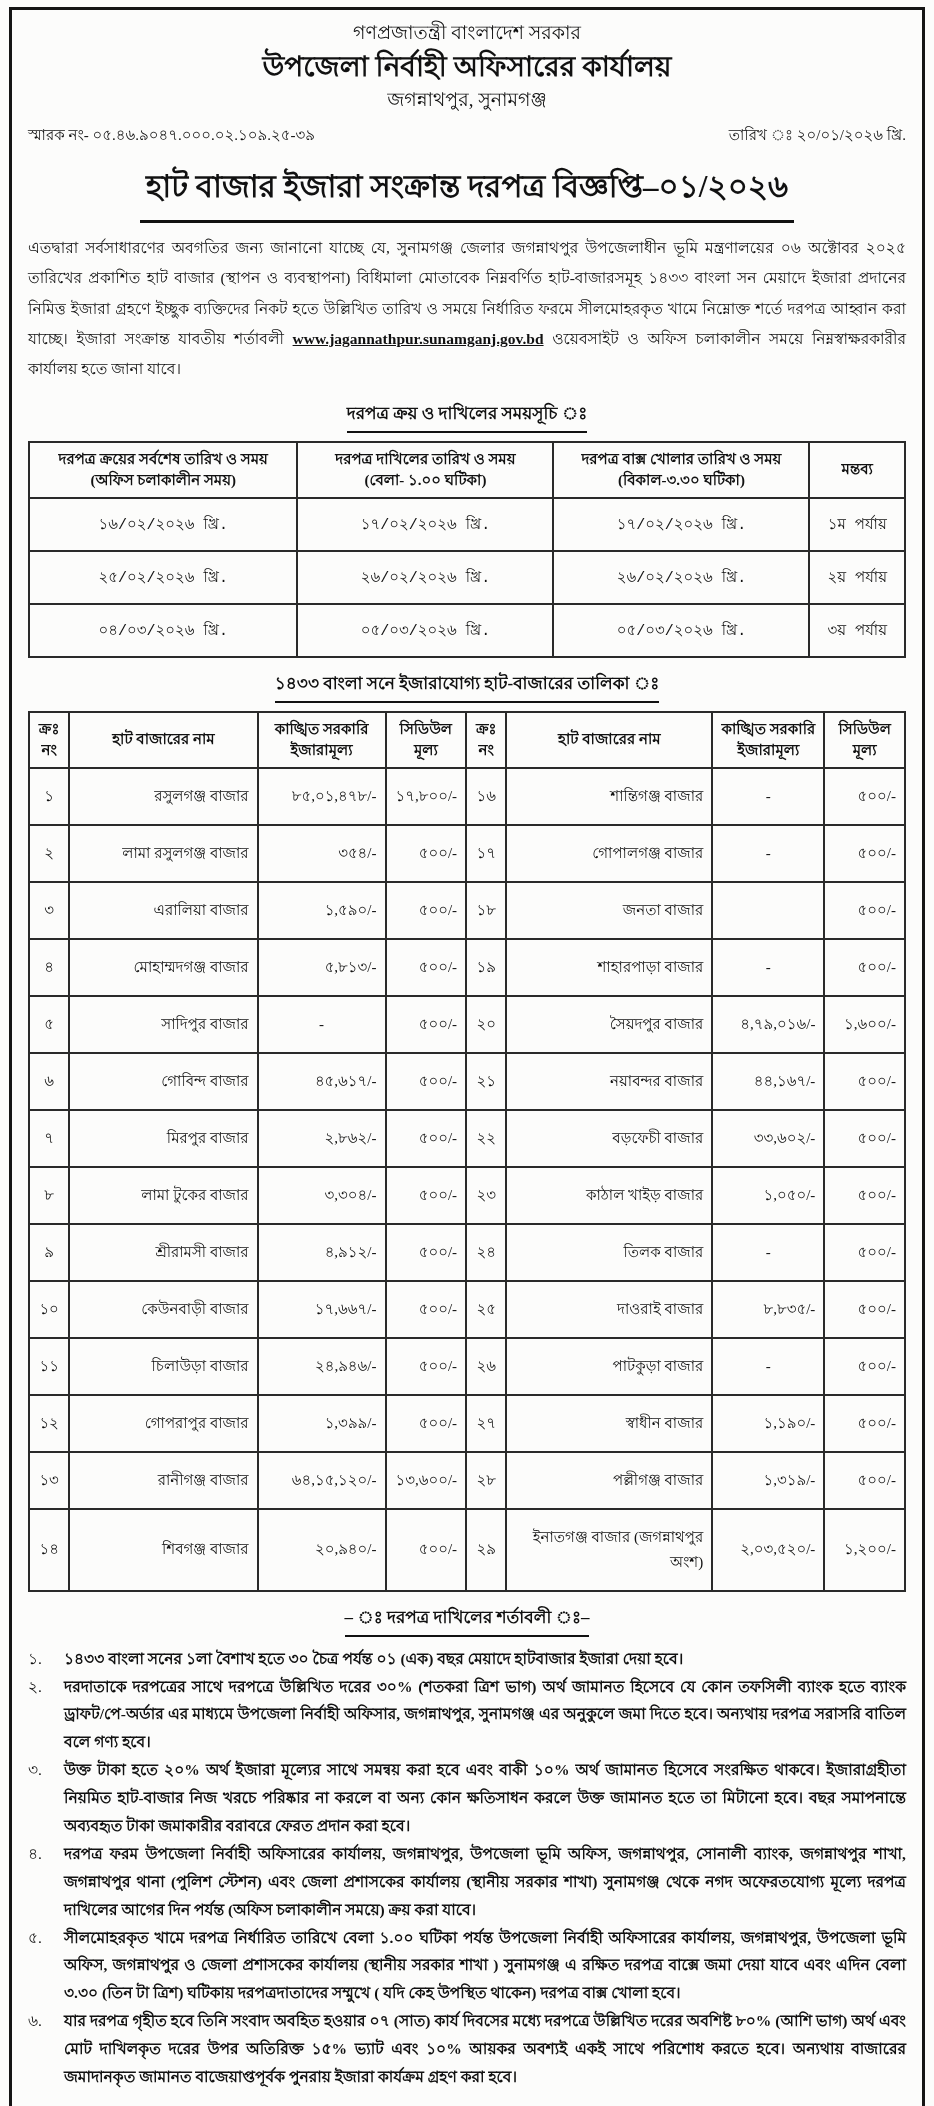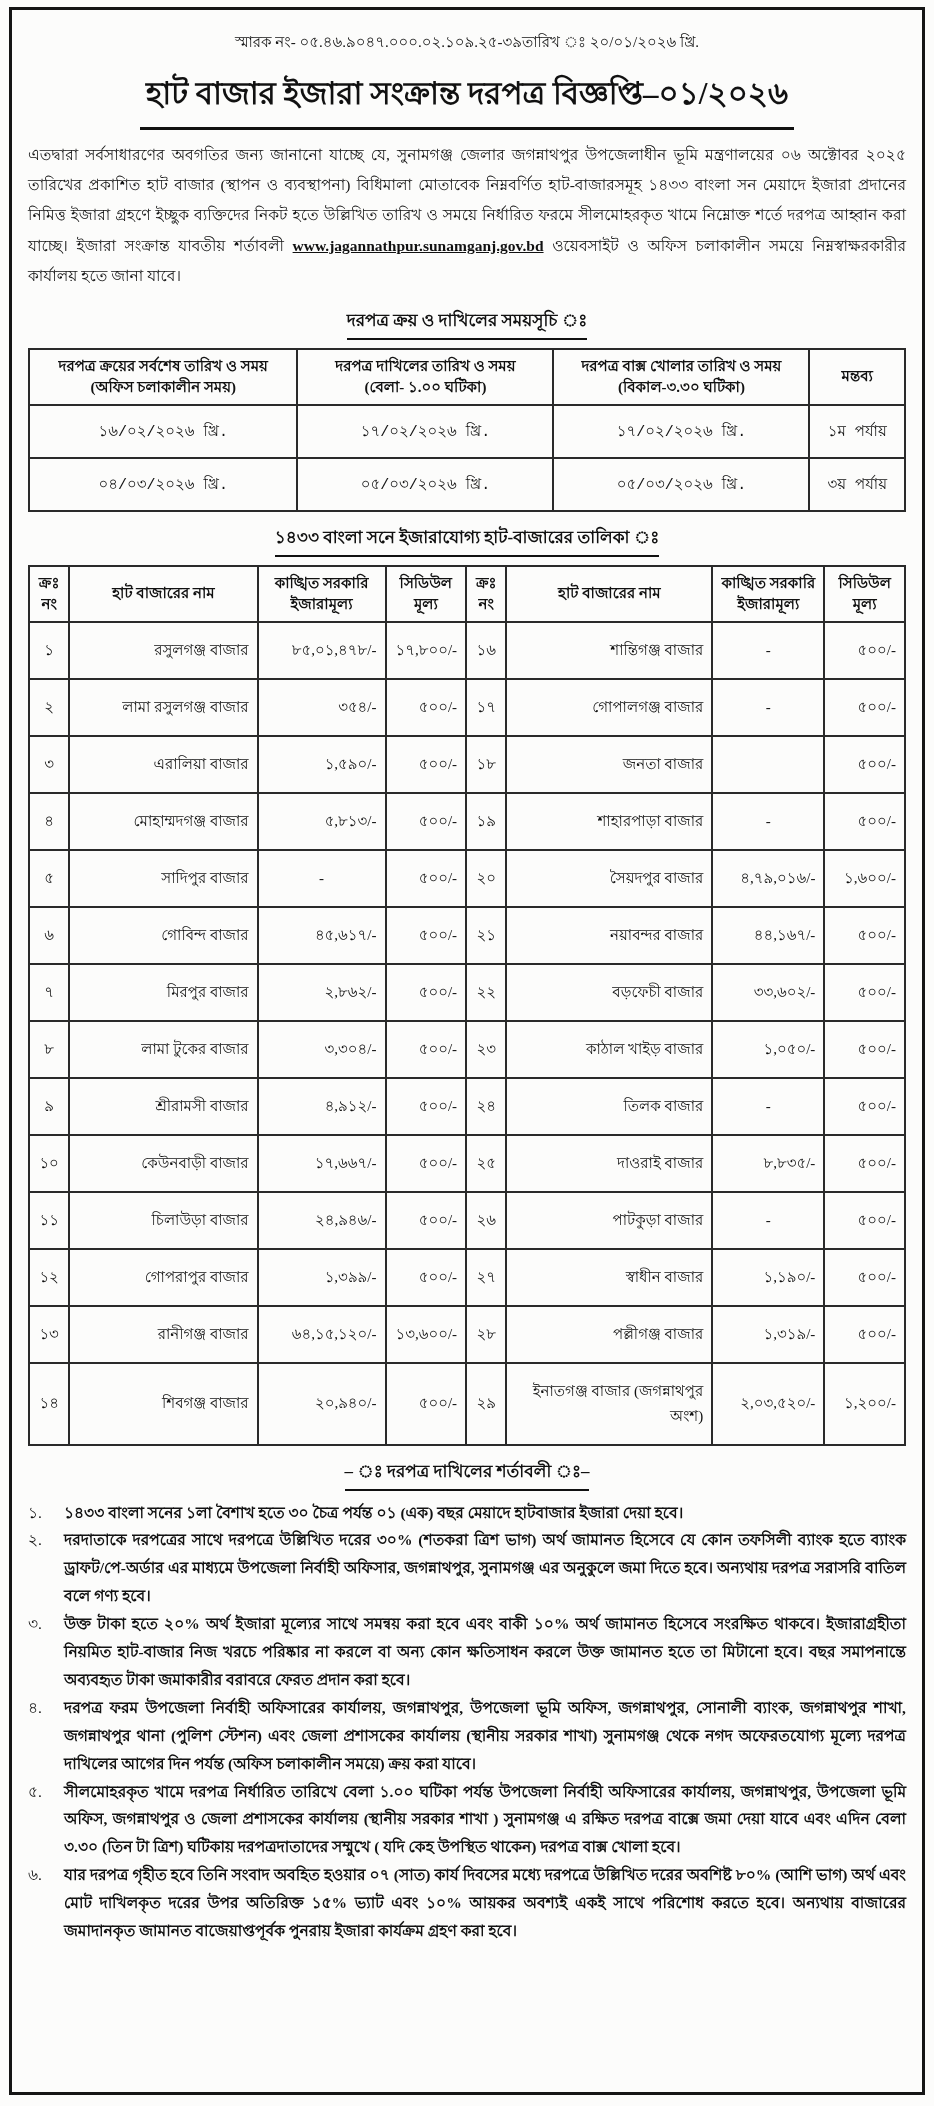--- a/index.html
+++ b/index.html
@@ -5,21 +5,21 @@
   html,body{margin:0;padding:0;background:#efefed;}
   .page{width:934px;min-height:2106px;background:#fcfcfb;box-sizing:border-box;padding:7px 9px;margin:0 auto;
         font-family:"Liberation Serif","DejaVu Serif",serif;color:#111;}
   .frame{border:3px solid #151515;box-sizing:border-box;min-height:2088px;padding:10px 16px 58px;position:relative;}
 
   
   .hdr{text-align:center;line-height:1.35;}
   .hdr .govt{font-size:19px;}
   .hdr .office{font-size:28px;font-weight:bold;margin-top:2px;}
   .hdr .loc{font-size:19px;margin-top:2px;}
-  .memo-row{display:flex;justify-content:center;font-size:15px;margin-top:10px;}
+  .memo-row{display:flex;justify-content:space-between;font-size:15px;margin-top:10px;}
 
   
   .title-wrap{text-align:center;margin:14px 0 10px;}
   .doc-title{display:inline-block;font-size:31px;font-weight:bold;border-bottom:3px solid #111;padding:0 6px 6px;}
 
   
   .intro{font-size:15.5px;line-height:1.95;text-align:justify;margin-top:6px;}
   .intro .url{text-decoration:underline;font-family:Liberation Serif, serif;font-weight:bold;}
 
   .sec-head{text-align:center;margin:12px 0 8px;}
@@ -49,20 +49,25 @@
   .term{display:flex;font-size:15.5px;line-height:1.8;text-align:justify;}
   .tno{flex:0 0 36px;}
   .ttext{flex:1;font-weight:bold;}
 </style>
 </head>
 <body>
 
 <div class="page">
   <div class="frame">
 
+    <div class="hdr">
+      <div class="govt">গণপ্রজাতন্ত্রী বাংলাদেশ সরকার</div>
+      <div class="office">উপজেলা নির্বাহী অফিসারের কার্যালয়</div>
+      <div class="loc">জগন্নাথপুর, সুনামগঞ্জ</div>
+    </div>
 
     <div class="memo-row">
       <span>স্মারক নং- ০৫.৪৬.৯০৪৭.০০০.০২.১০৯.২৫-৩৯</span>
       <span>তারিখ ঃ ২০/০১/২০২৬ খ্রি.</span>
     </div>
 
     <div class="title-wrap">
       <span class="doc-title">হাট বাজার ইজারা সংক্রান্ত দরপত্র বিজ্ঞপ্তি–০১/২০২৬</span>
     </div>
 
@@ -91,20 +96,26 @@
             <div>মন্তব্য</div>
           </th>
         </tr>
       </thead>
       <tbody>
           <tr>
             <td>১৬/০২/২০২৬ খ্রি.</td>
             <td>১৭/০২/২০২৬ খ্রি.</td>
             <td>১৭/০২/২০২৬ খ্রি.</td>
             <td>১ম পর্যায়</td>
+          </tr>
+          <tr>
+            <td>২৫/০২/২০২৬ খ্রি.</td>
+            <td>২৬/০২/২০২৬ খ্রি.</td>
+            <td>২৬/০২/২০২৬ খ্রি.</td>
+            <td>২য় পর্যায়</td>
           </tr>
           <tr>
             <td>০৪/০৩/২০২৬ খ্রি.</td>
             <td>০৫/০৩/২০২৬ খ্রি.</td>
             <td>০৫/০৩/২০২৬ খ্রি.</td>
             <td>৩য় পর্যায়</td>
           </tr>
         </tbody>
     </table>
 

